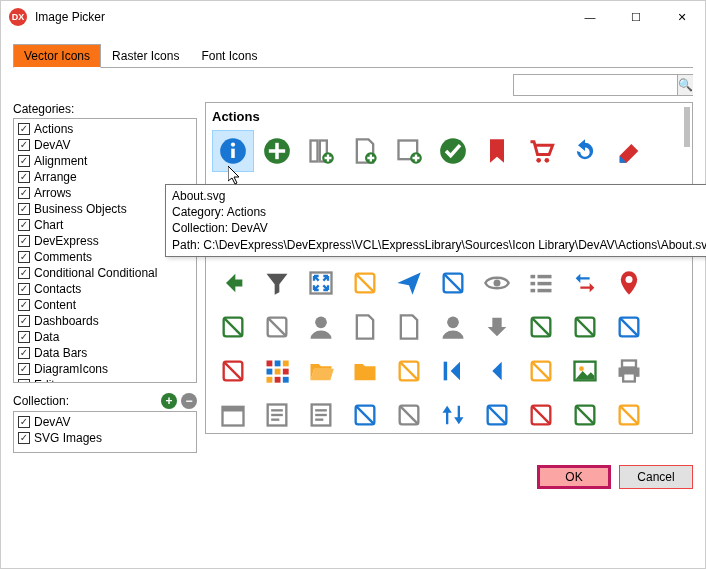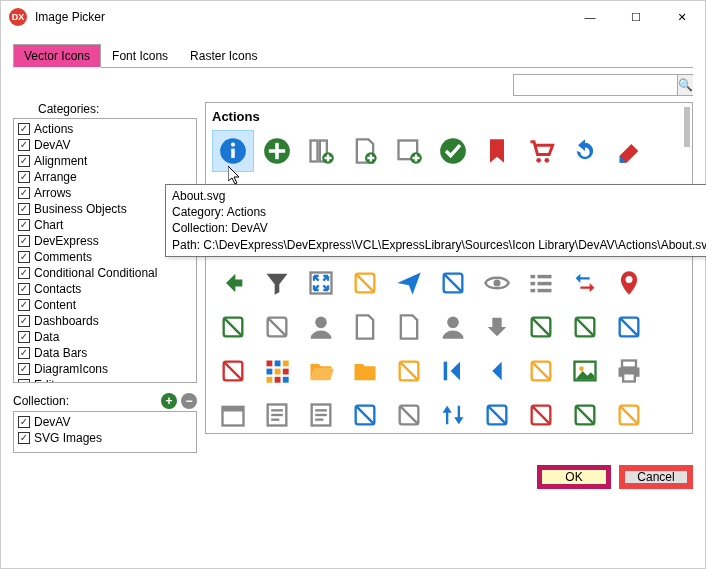--- a/index.html
+++ b/index.html
@@ -49,21 +49,21 @@
   padding: 4px 10px;
   border: 1px solid transparent;
   border-bottom: none;
   cursor: default;
   font-size: 12px;
   position: relative;
   top: 1px;
 }
 .tab.active {
   border-color: #a9a9a9;
-  background: #ec4899;
+  background: #f97316;
   border-bottom: 1px solid #fff;
 }
 .row-search {
   display: flex;
   justify-content: flex-end;
   margin-bottom: 6px;
 }
 .search-wrap {
   display: flex;
   border: 1px solid #a9a9a9;
@@ -80,21 +80,21 @@
   width: 22px;
   border-left: 1px solid #a9a9a9;
   display: flex; align-items: center; justify-content: center;
   background: #f0f0f0;
 }
 .main-cols {
   display: flex;
   gap: 8px;
 }
 .leftcol { width: 184px; }
-.label { font-size: 12px; margin-bottom: 2px; display: block; margin-left: 25px; }
+.label { font-size: 12px; margin-bottom: 2px; display: block; }
 .cat-list {
   border: 1px solid #a9a9a9;
   height: 265px;
   overflow-y: auto;
   padding: 2px 4px;
   background: #fff;
 }
 .check-item {
   display: flex; align-items: center;
   gap: 4px;
@@ -174,28 +174,28 @@
   background: #fff;
 }
 .btn-row {
   display: flex;
   justify-content: flex-end;
   gap: 8px;
   margin-top: 12px;
 }
 .dlg-btn {
   width: 74px; height: 24px;
-  border: 6px solid #ef4444;
+  border: 1px solid #ef4444;
   background: #e1e1e1;
   font-size: 12px;
   display: flex; align-items: center; justify-content: center;
 }
 .dlg-btn.primary {
-  border: 5px solid #be185d;
-  background: #fef9c3;
+  border: 3px solid #be185d;
+  background: #fca5a5;
 }
 .scrollbar-stub {
   position: absolute;
   right: 2px; top: 4px;
   width: 6px; height: 40px;
   background: #c0c0c0;
 }
 .cursor-arrow {
   position: absolute;
   left: 228px;
@@ -214,22 +214,22 @@
     <div>—</div>
     <div>☐</div>
     <div>✕</div>
   </div>
 </div>
 
 <div class="body-area">
 
   <div class="tabs" id="tabbar">
       <div class="tab active">Vector Icons</div>
+      <div class="tab">Raster Icons</div>
       <div class="tab">Font Icons</div>
-      <div class="tab">Raster Icons</div>
     </div>
 
   <div class="row-search">
     <div class="search-wrap">
       <input placeholder="" style="">
       <div class="btn">
         <span>🔍</span>
       </div>
     </div>
   </div>

